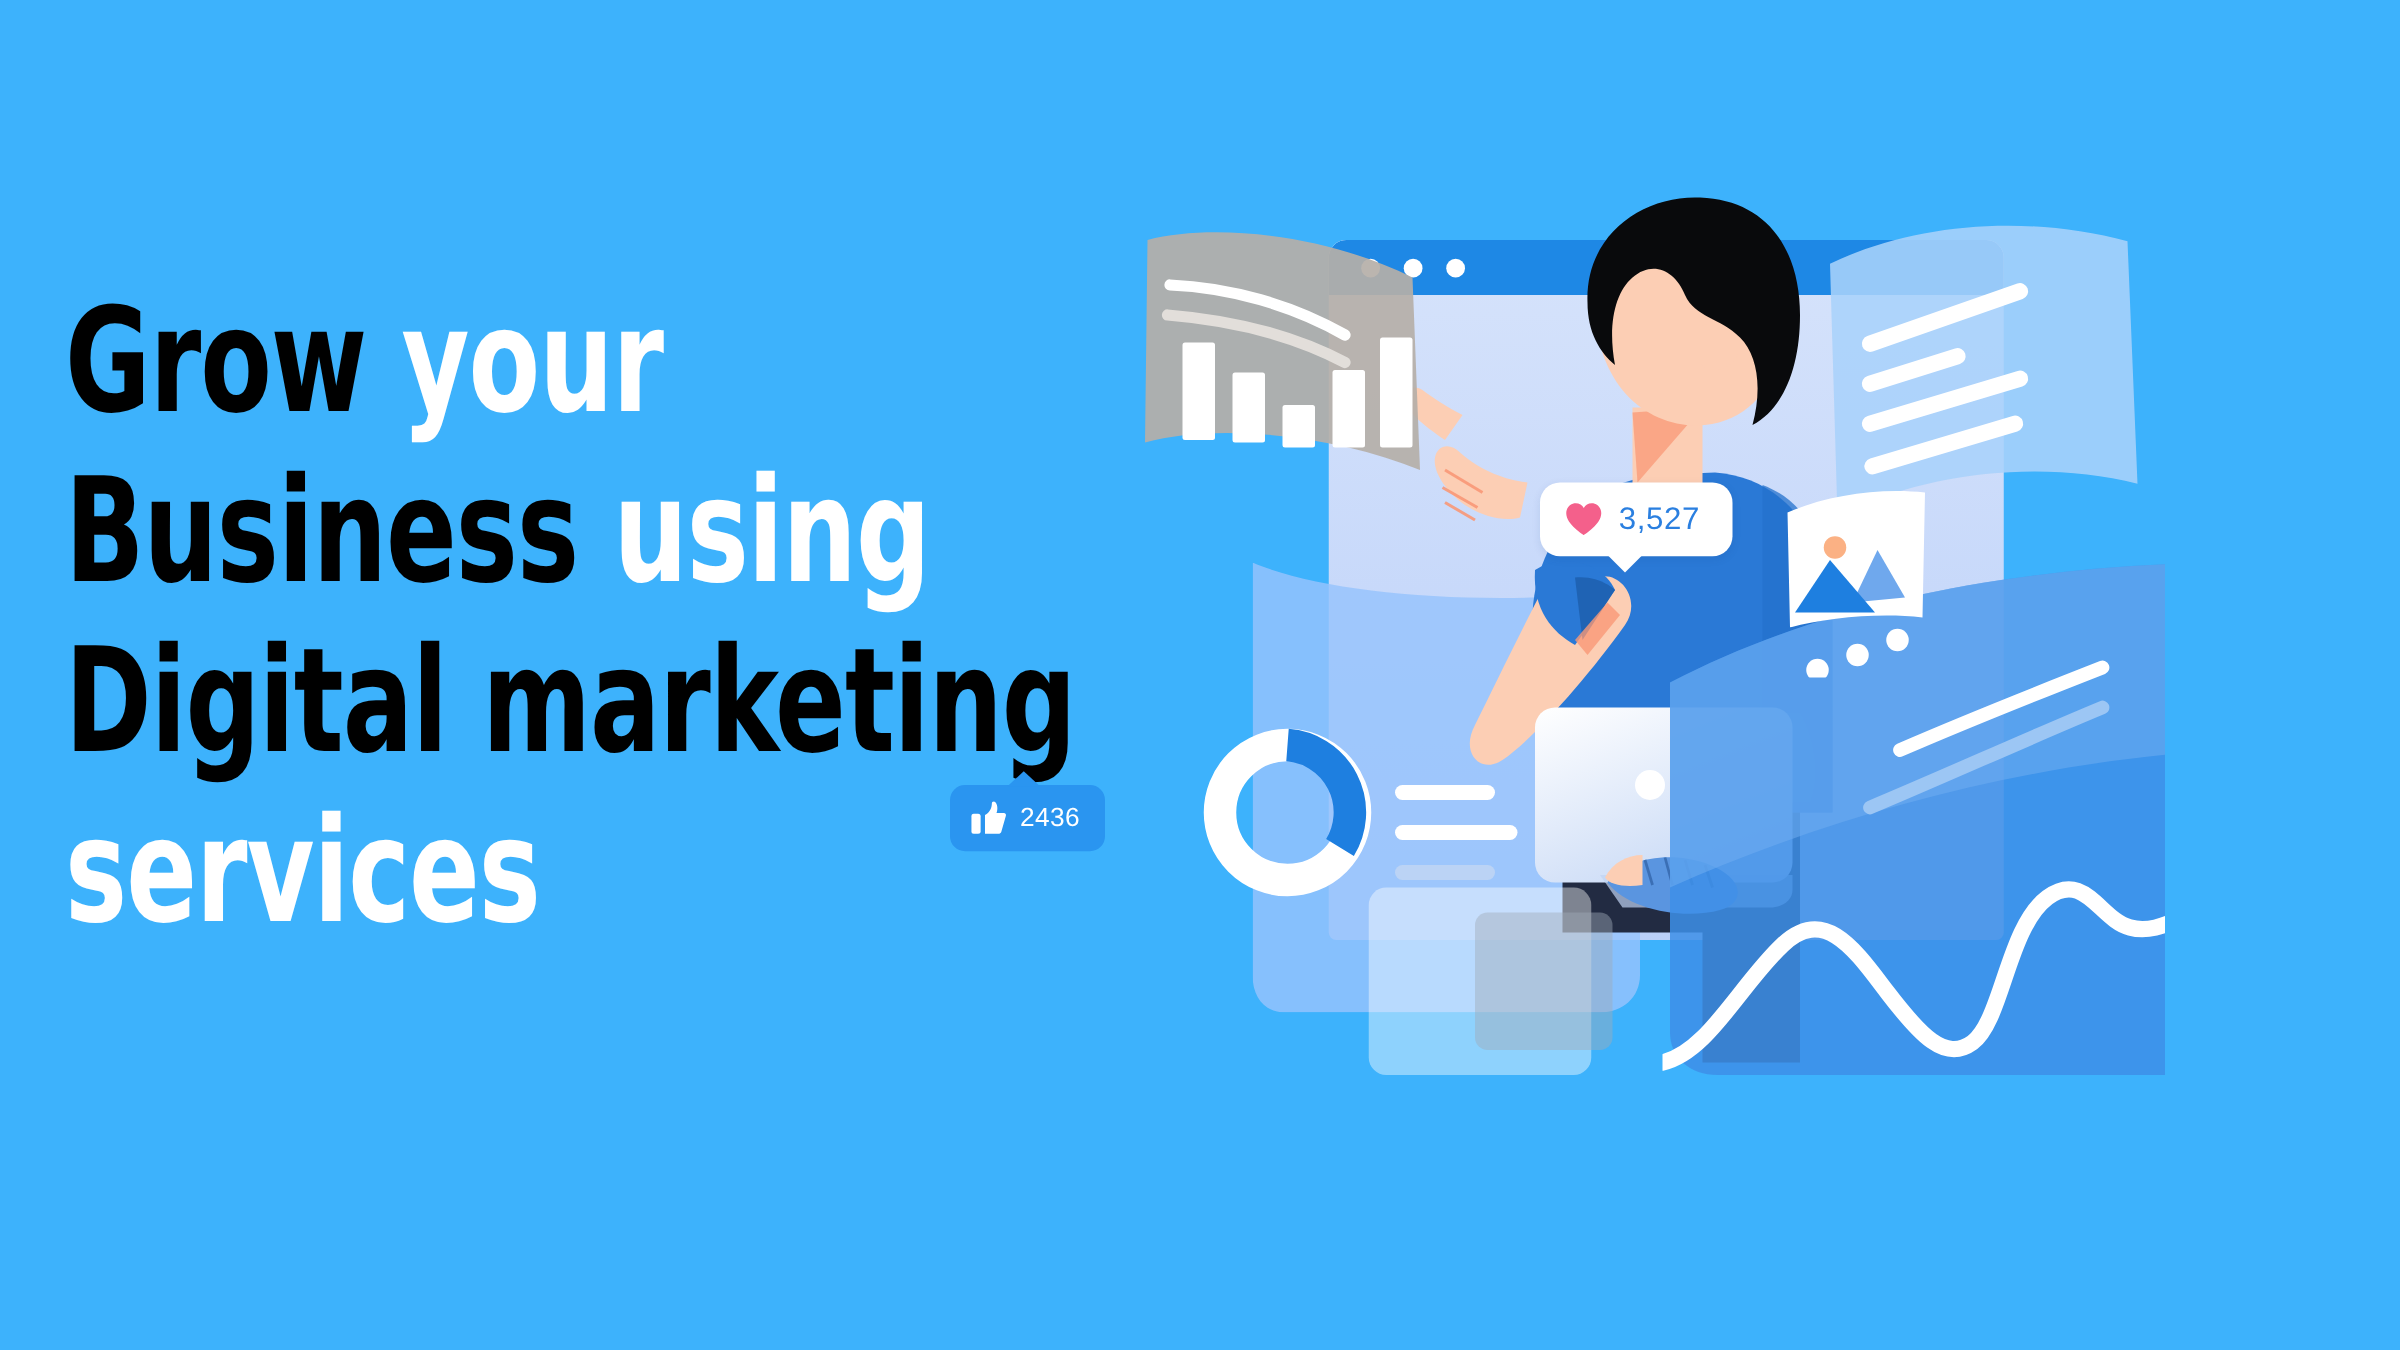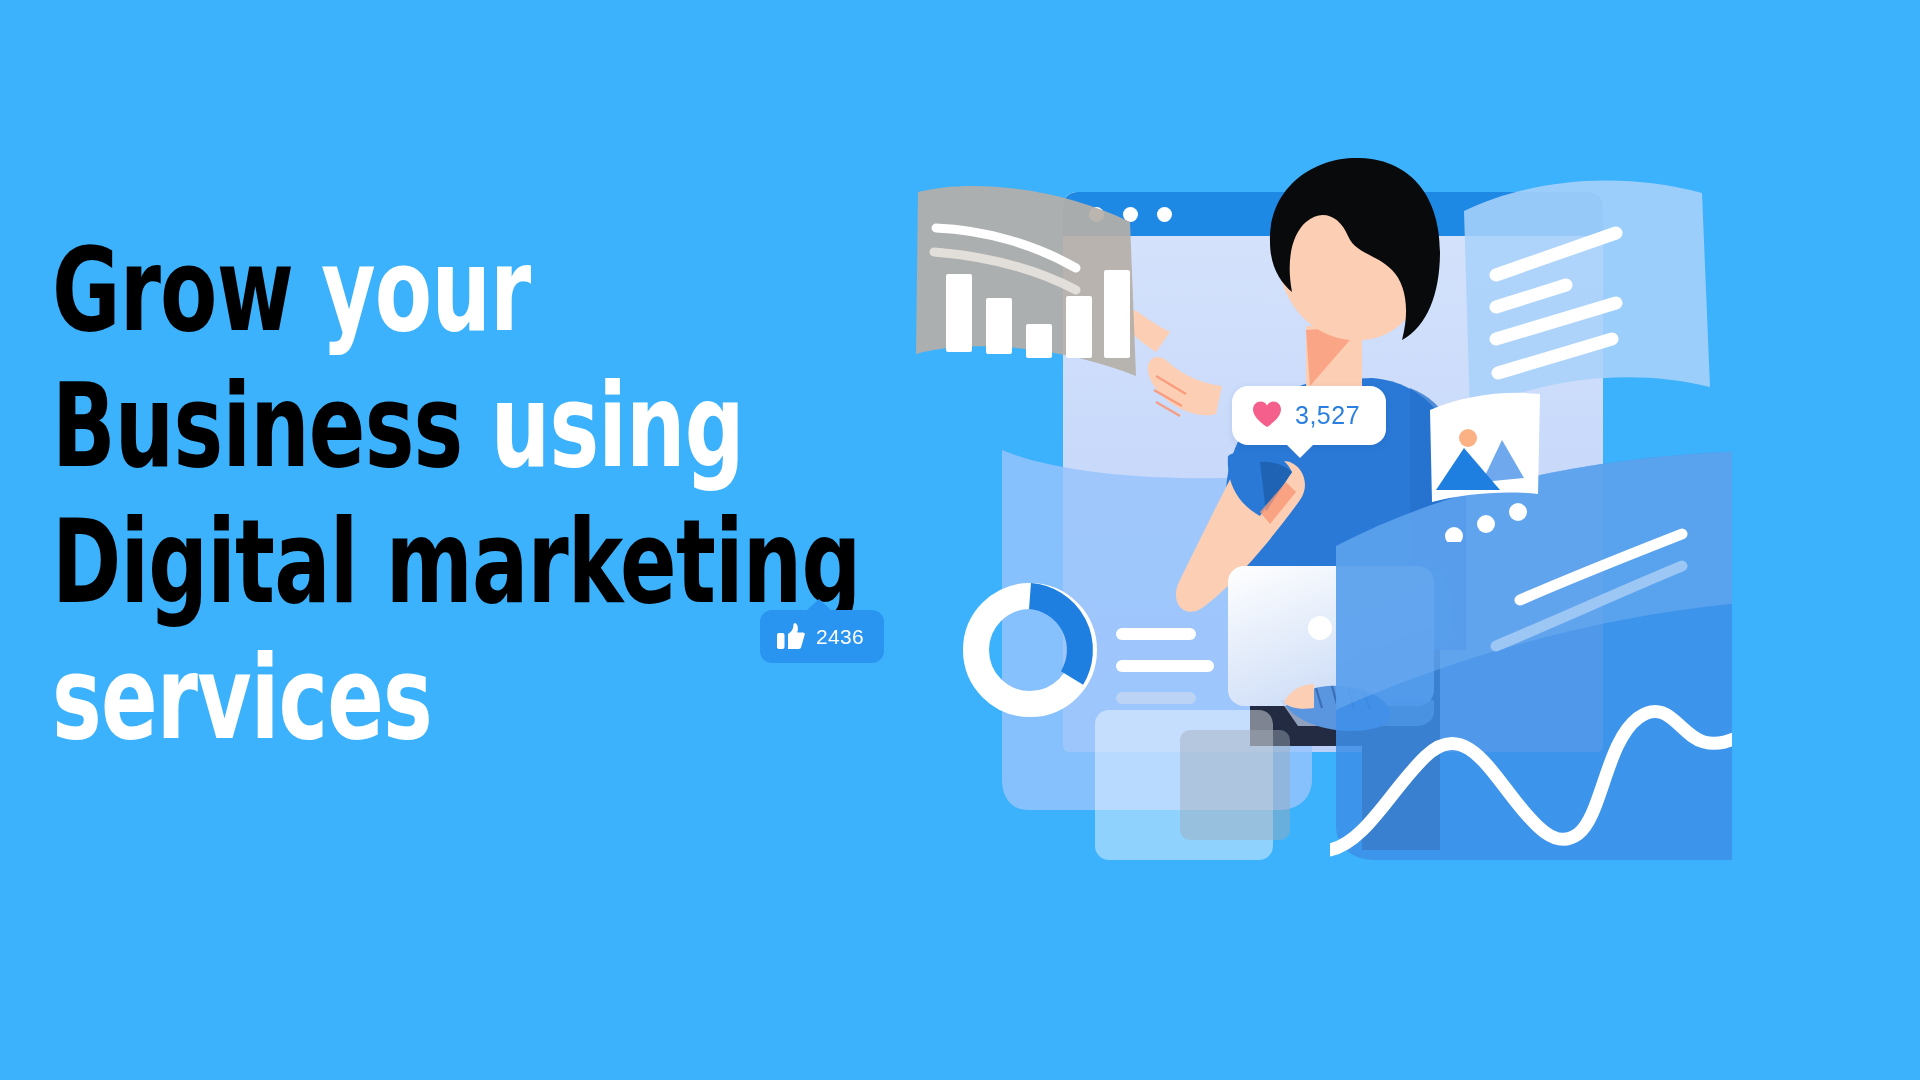--- a/index.html
+++ b/index.html
@@ -110,38 +110,38 @@
   }
   .ghost-b {
     position:absolute; left:250px; top:580px;
     width:110px; height:110px;
     background:rgba(160,170,185,0.45);
     border-radius:10px;
   }
 
   
   .badge-like {
-    position:absolute; left:-170px; top:460px;
+    position:absolute; left:-170px; top:478px;
     display:flex; align-items:center; gap:11px;
     background:#2A95F0;
     border-radius:12px;
     padding:13px 20px 13px 17px;
     text-align:center;
   }
   .badge-like::after {
     content:""; position:absolute; left:46px; top:-11px;
     border-left:13px solid transparent;
     border-right:13px solid transparent;
     border-bottom:12px solid #2A95F0;
   }
   .badge-like .cnt { color:#FFFFFF; font-size:21px; letter-spacing:0.3px; }
 
   .badge-heart {
     position:absolute; left:302px; top:236px;
-    display:flex; gap:13px;
+    display:flex; align-items:center; gap:13px;
     background:#FFFFFF;
     border-radius:16px;
     padding:15px 26px 15px 20px;
     box-shadow:0 2px 7px rgba(20,60,120,0.10);
   }
   .badge-heart::after {
     content:""; position:absolute; left:54px; bottom:-13px;
     border-left:14px solid transparent;
     border-right:14px solid transparent;
     border-top:14px solid #FFFFFF;

